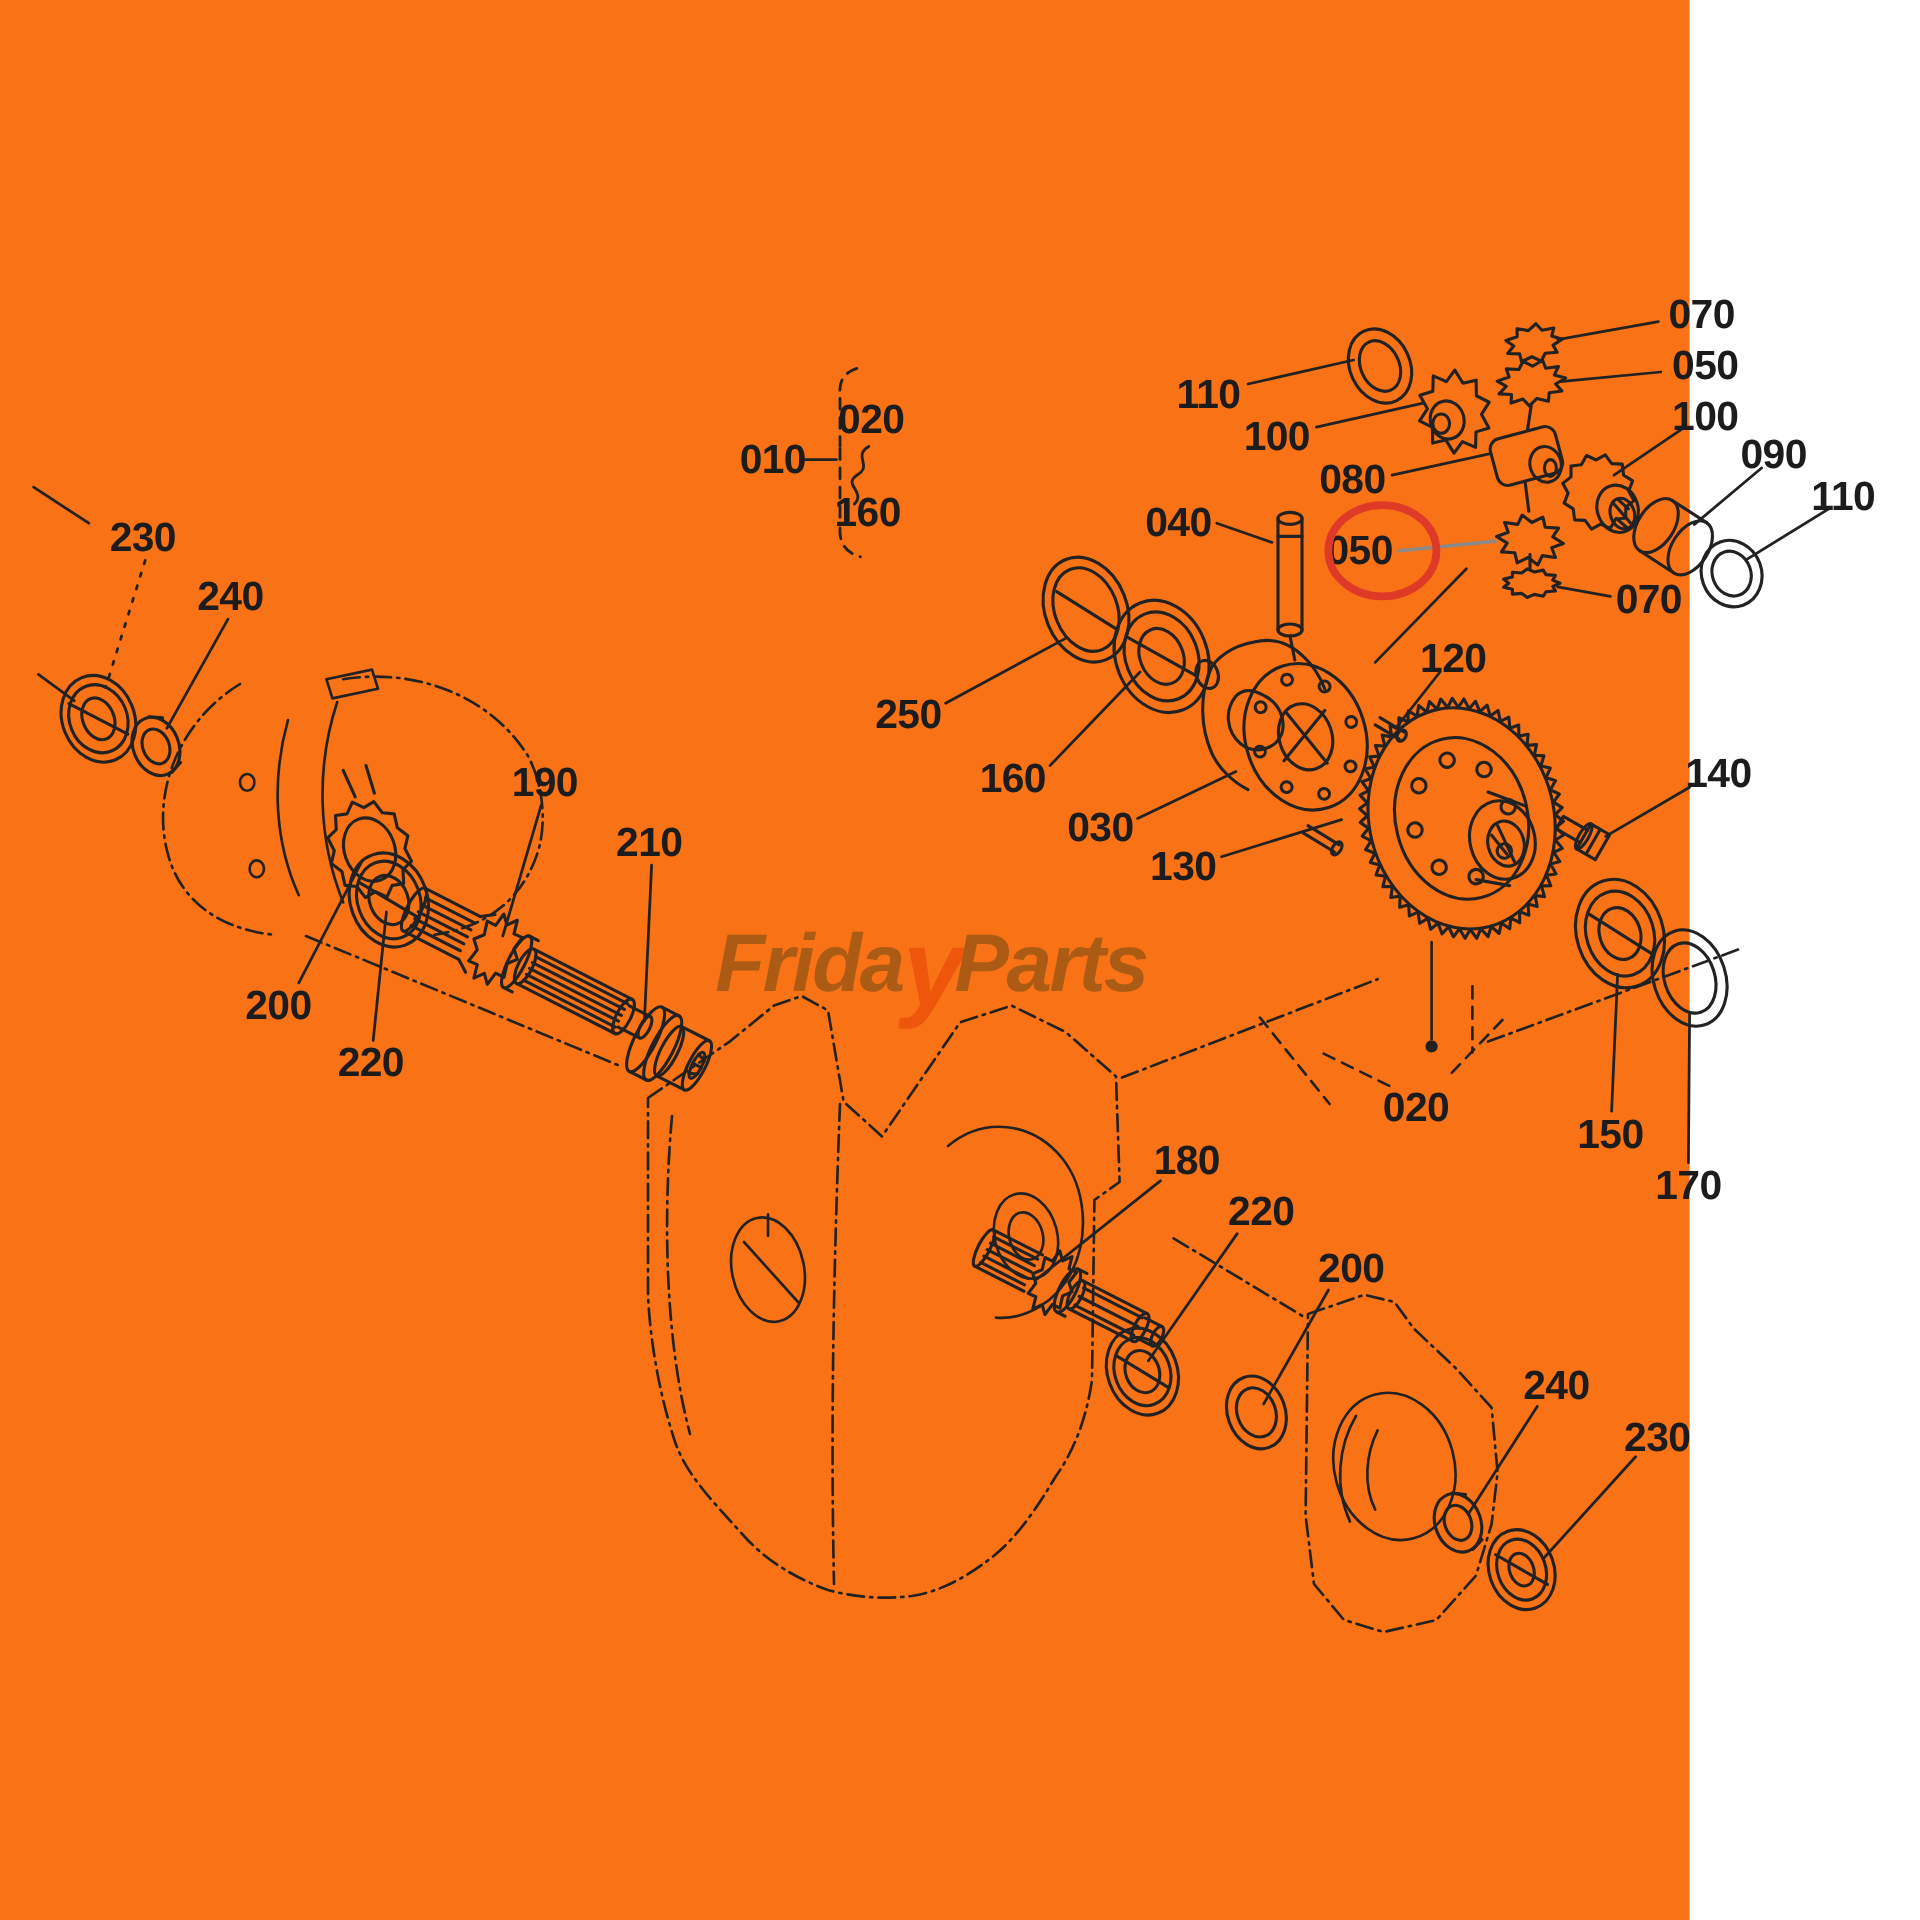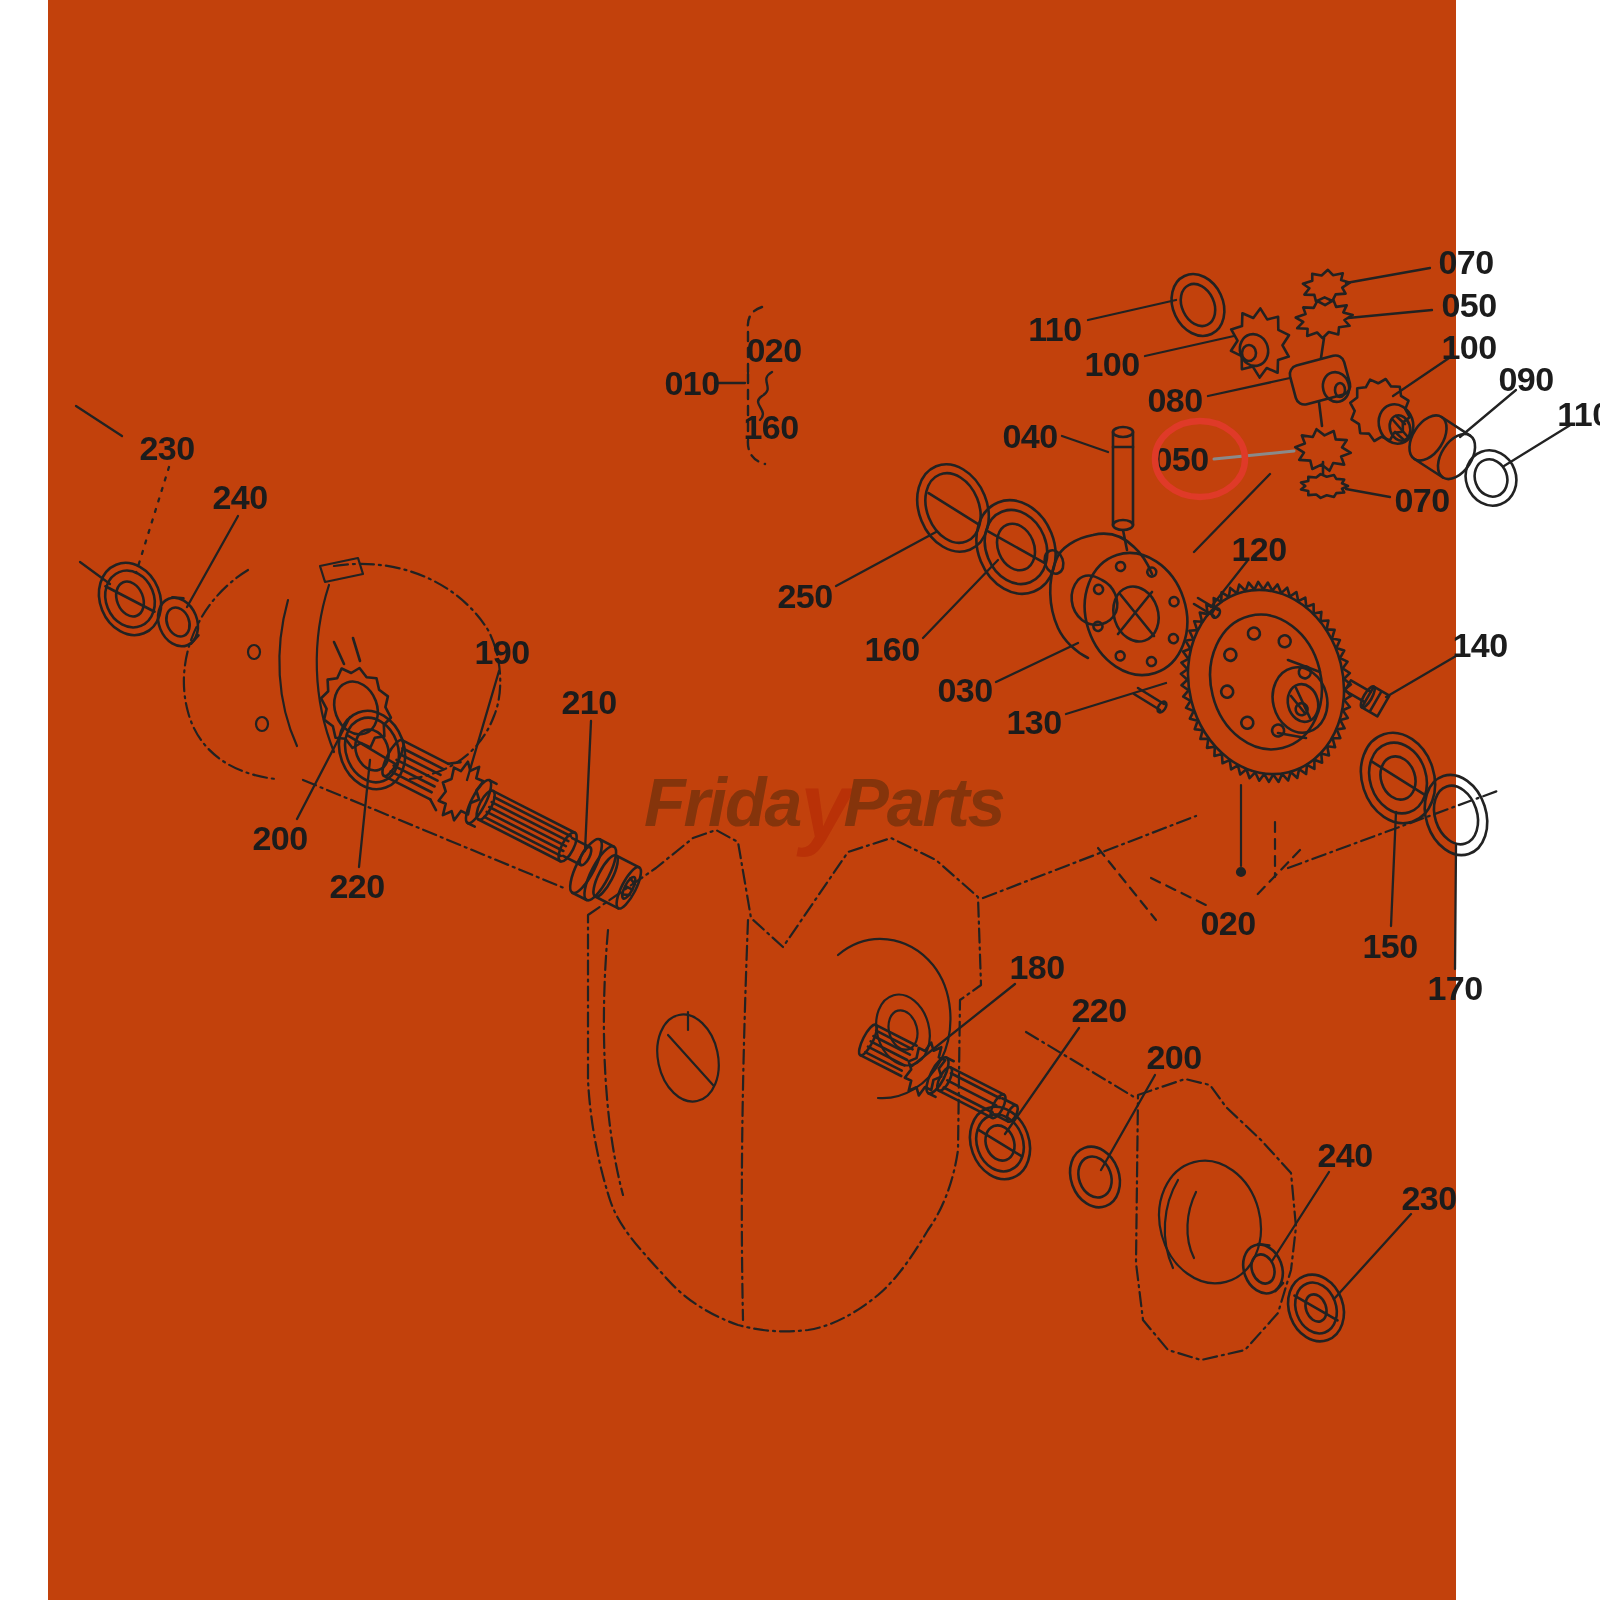--- a/index.html
+++ b/index.html
@@ -1,16 +1,16 @@
 <!DOCTYPE html>
 <html><head>
 <meta charset="utf-8">
 <style>
   html,body{margin:0;padding:0;background:#ffffff;}
-  .stage{width:1408px;height:1600px;position:relative;background:#c2410c;margin-left:48px;}
+  .stage{width:1408px;height:1600px;position:relative;background:#f97316;}
   svg{display:block;}
   .lbl{font-family:"Liberation Sans",sans-serif;font-weight:bold;font-size:34px;fill:#1c1c1c;letter-spacing:-0.5px;}
   .wm{font-family:"Liberation Sans",sans-serif;font-style:italic;font-weight:bold;letter-spacing:-2px;}
 </style>
 </head>
 <body>
 
 <div class="stage">
 <svg id="svg" viewBox="0 0 1600 1600" width="1600" height="1600">
 

